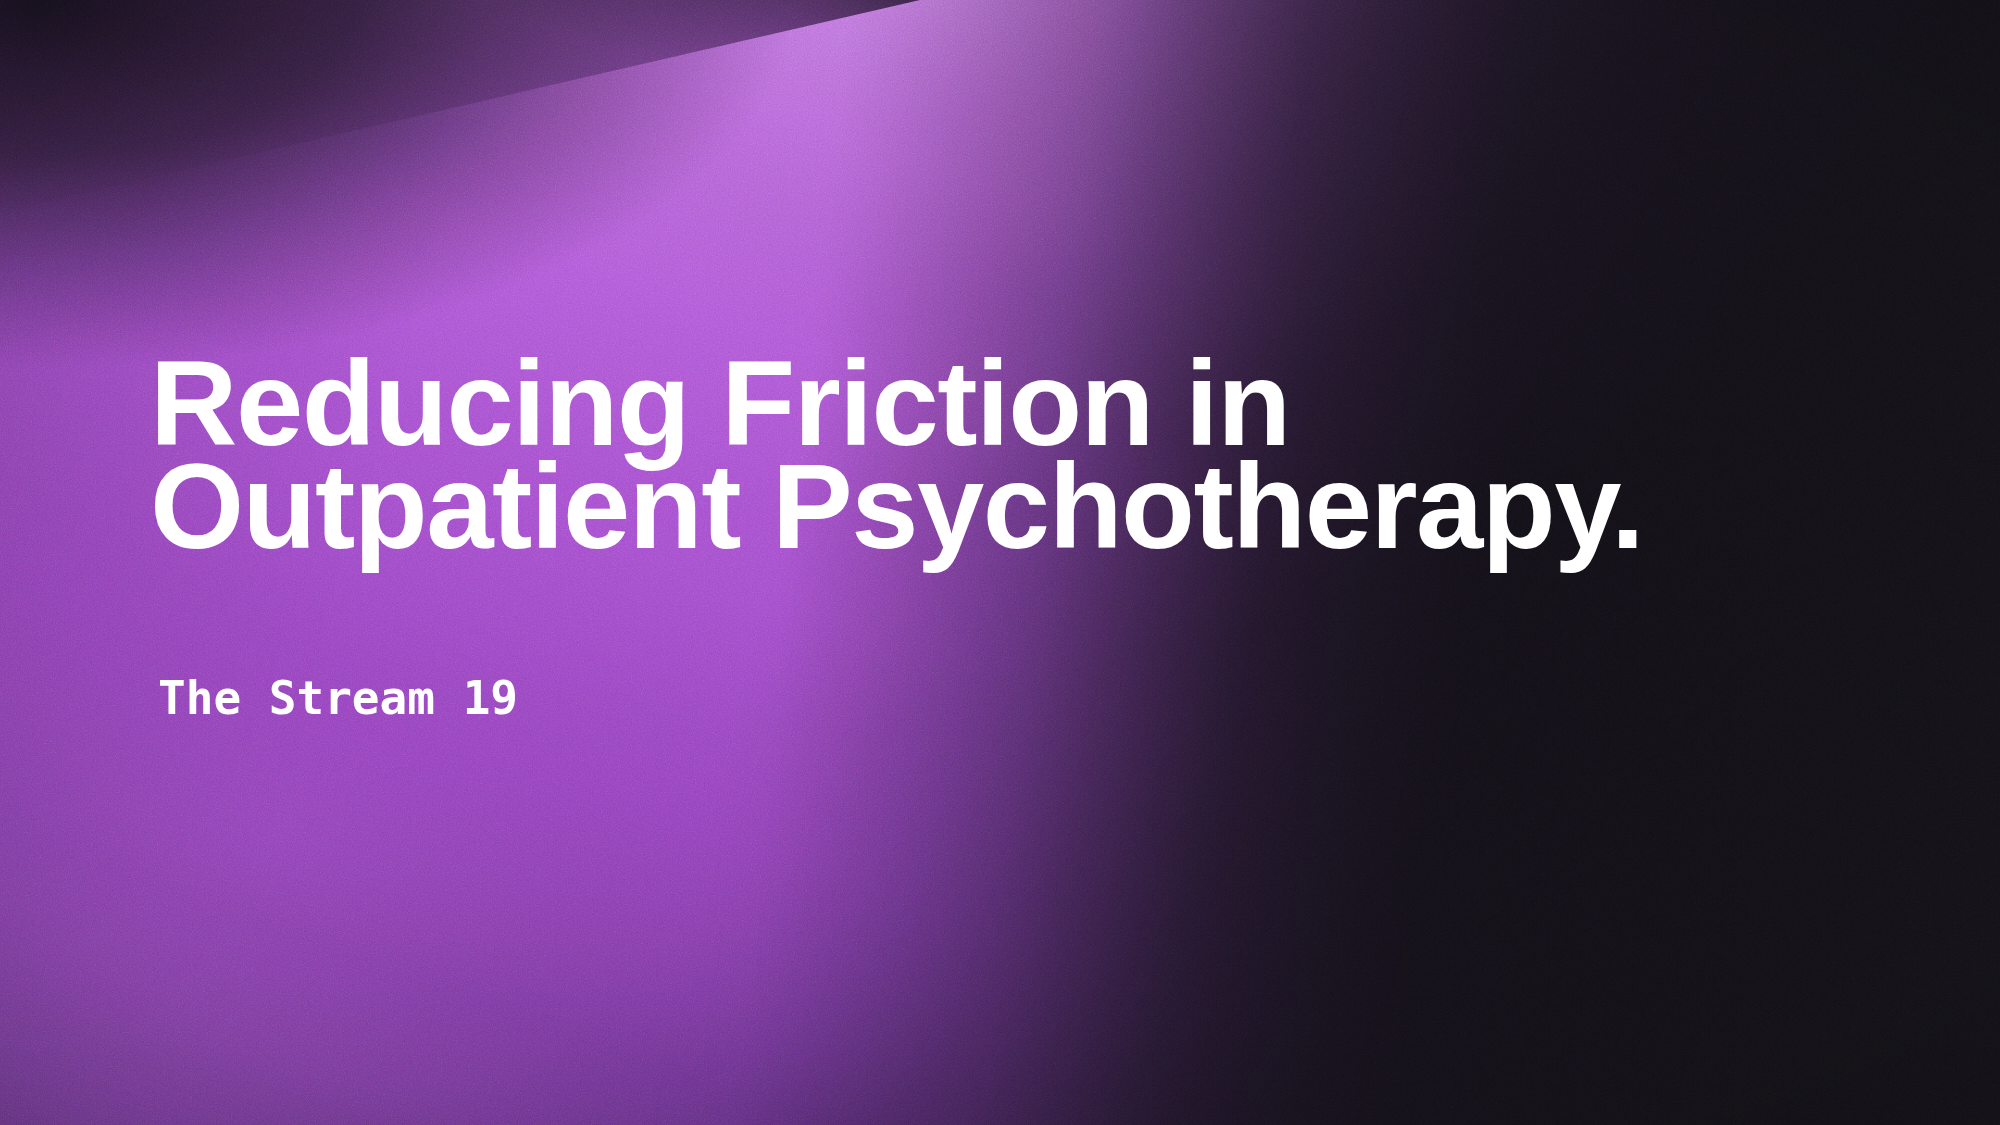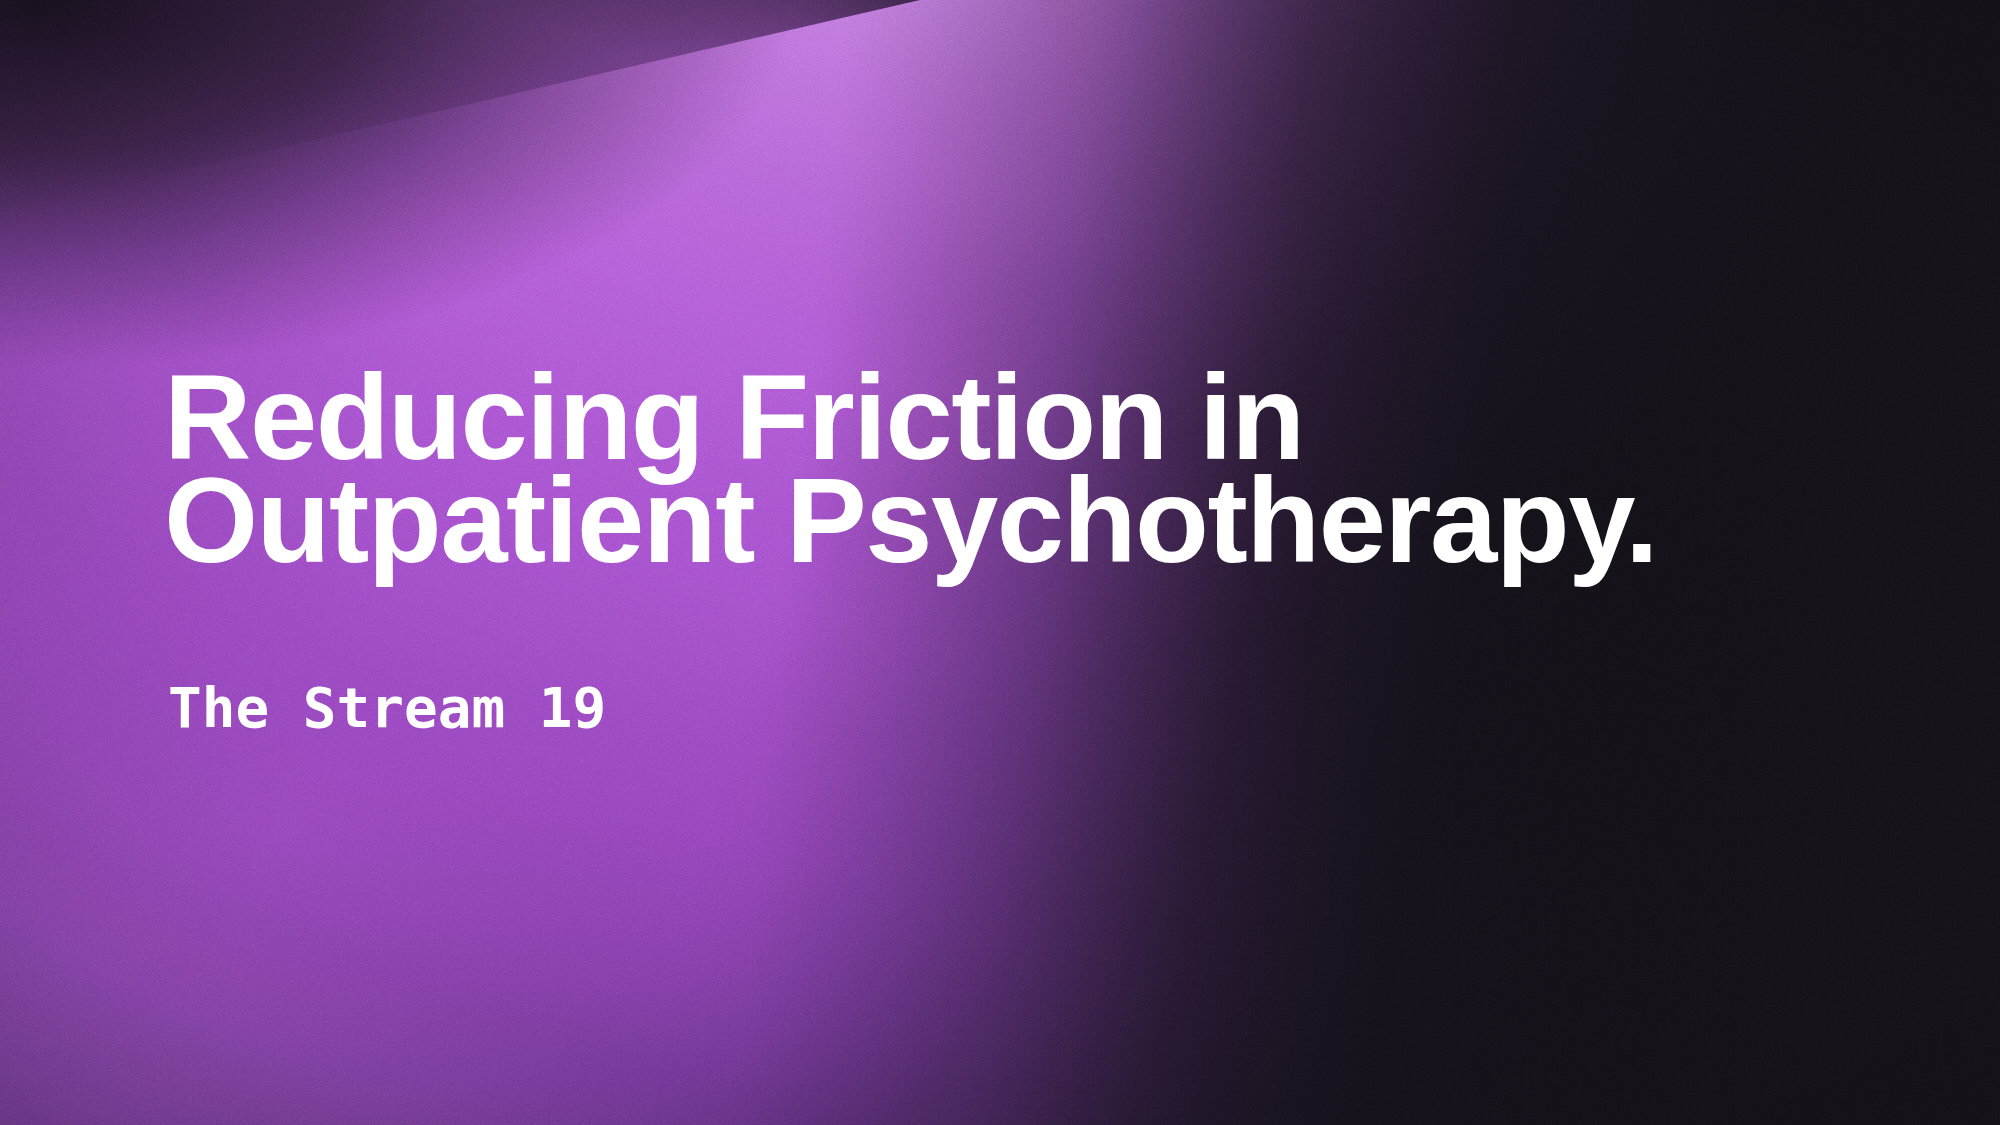--- a/index.html
+++ b/index.html
@@ -145,40 +145,40 @@
     top: 0;
     width: 1800px;
     height: 100%;
   }
 
   .headline {
     position: absolute;
     top: 352px;
     left: 0;
     width: 1790px;
-    margin: 14px;
+    margin: 0;
     color: #ffffff;
     font-family: "Liberation Sans", sans-serif;
     font-weight: 700;
     font-size: 121px;
     line-height: 103px;
     letter-spacing: -1.5px;
     white-space: pre-line;
     text-rendering: optimizeLegibility;
   }
 
   .subtitle {
     position: absolute;
     top: 655px;
     left: 2px;
-    margin: 16px;
+    margin: 6px;
     color: #ffffff;
     font-family: "DejaVu Sans Mono", "Liberation Mono", monospace;
     font-weight: 700;
-    font-size: 56px;
+    font-size: 46px;
     line-height: 74px;
     letter-spacing: 0px;
     white-space: pre;
   }
 </style>
 </head>
 <body>
 
 <div id="slide">
 

